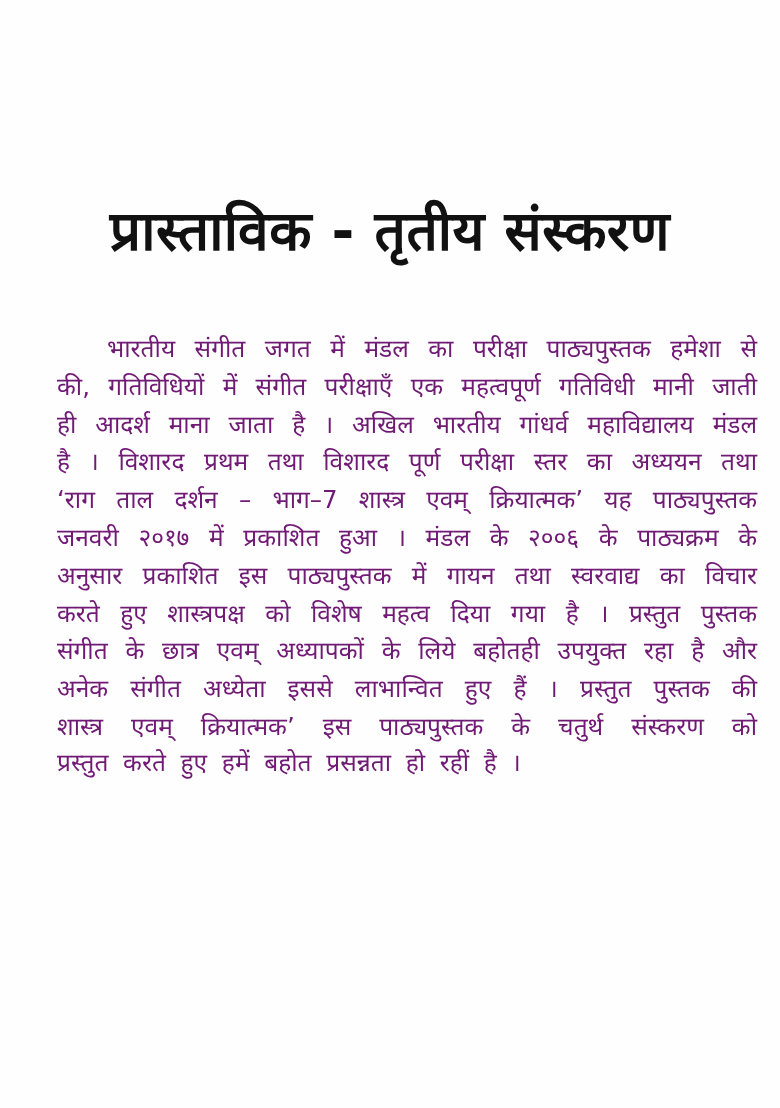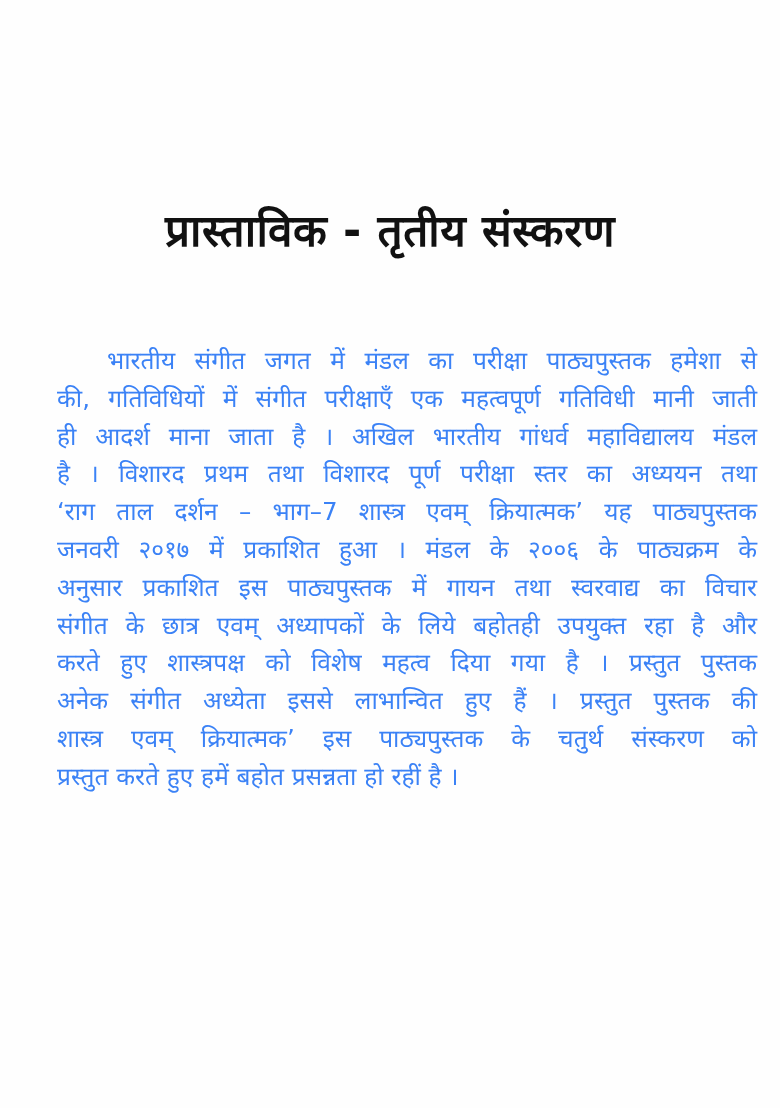--- a/index.html
+++ b/index.html
@@ -21,64 +21,64 @@
       width: 780px;
       height: 1108px;
       background: #fefefe;
     }
     .title {
       position: absolute;
       left: 0;
       top: 196px;
       width: 780px;
       text-align: center;
-      font-size: 44px;
+      font-size: 55px;
       font-weight: bold;
       line-height: 70px;
       letter-spacing: 0.5px;
       color: #111;
     }
     .body-text {
       position: absolute;
       left: 57px;
       top: 330px;
       width: 700px;
       font-size: 24.5px;
-      color: #3b82f6;
-      margin-top: 12px;
+      color: #701a75;
     }
     .line {
       display: block;
       height: 37.8px;
       line-height: 37.8px;
       text-align: justify;
       text-align-last: justify;
       white-space: nowrap;
       overflow: visible;
     }
     .line.first {
       padding-left: 50px;
     }
     .line.last {
       text-align-last: left;
+      font-family: Liberation Mono, monospace;
     }
   </style>
 </head>
 <body>
 
 <div class="page">
   <h1 class="title" style="margin:0;">प्रास्ताविक - तृतीय संस्करण</h1>
 
   <div class="body-text">
     <span class="line first">भारतीय संगीत जगत में मंडल का परीक्षा पाठ्यपुस्तक हमेशा  से</span>
     <span class="line">की, गतिविधियों में संगीत परीक्षाएँ एक महत्वपूर्ण गतिविधी मानी जाती</span>
     <span class="line">ही आदर्श माना जाता है । अखिल भारतीय गांधर्व महाविद्यालय मंडल</span>
     <span class="line">है । विशारद प्रथम तथा विशारद पूर्ण परीक्षा स्तर का अध्ययन तथा</span>
     <span class="line">‘राग ताल दर्शन – भाग–7 शास्त्र एवम् क्रियात्मक’ यह पाठ्यपुस्तक</span>
     <span class="line">जनवरी २०१७ में प्रकाशित हुआ । मंडल के २००६ के पाठ्यक्रम के</span>
     <span class="line">अनुसार प्रकाशित इस पाठ्यपुस्तक में गायन तथा स्वरवाद्य का विचार</span>
+    <span class="line">करते हुए शास्त्रपक्ष को विशेष महत्व दिया गया है । प्रस्तुत पुस्तक</span>
     <span class="line">संगीत के छात्र एवम् अध्यापकों के लिये बहोतही उपयुक्त रहा है और</span>
-    <span class="line">करते हुए शास्त्रपक्ष को विशेष महत्व दिया गया है । प्रस्तुत पुस्तक</span>
     <span class="line">अनेक संगीत अध्येता इससे लाभान्वित हुए हैं । प्रस्तुत पुस्तक की</span>
     <span class="line">शास्त्र एवम् क्रियात्मक’ इस पाठ्यपुस्तक के चतुर्थ संस्करण को</span>
     <span class="line last">प्रस्तुत करते हुए हमें बहोत प्रसन्नता हो रहीं है ।</span>
   </div>
 </div>
 
 </body></html>

